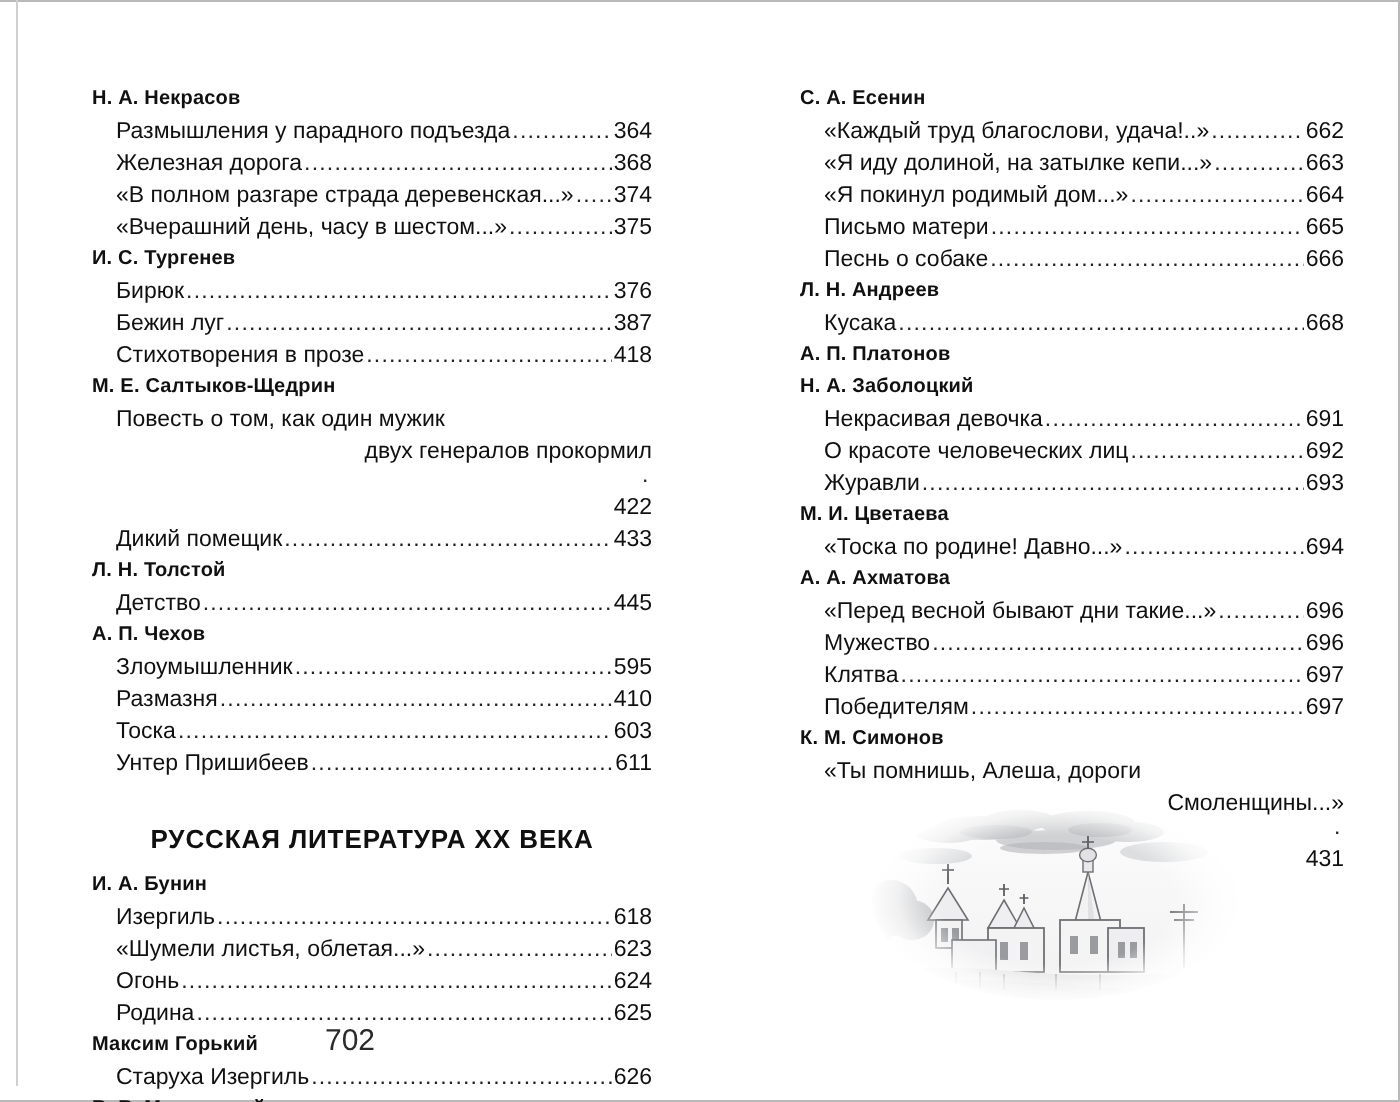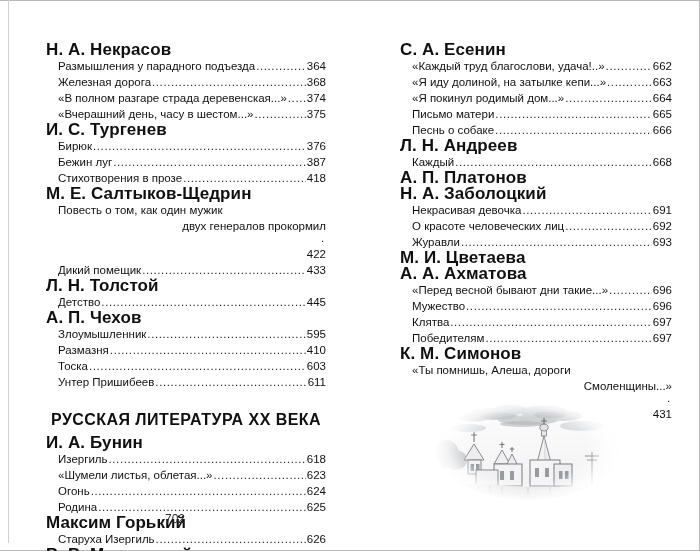--- a/index.html
+++ b/index.html
@@ -34,29 +34,29 @@
     width: 700px;
     display: flex;
   }
   .col {
     box-sizing: border-box;
   }
   .col-left  { width: 330px; padding-left: 46px; }
   .col-right { width: 330px; padding-left: 54px; margin-left: 16px; }
 
   .author {
-    font-size: 17px;
+    font-size: 10px;
     font-weight: bold;
     line-height: 16px;
     letter-spacing: 0.1px;
     white-space: nowrap;
   }
 
   .section-title {
-    font-size: 16px;
+    font-size: 13px;
     font-weight: bold;
     text-align: center;
     letter-spacing: 0.45px;
     line-height: 16px;
     margin-top: 22px;
     margin-bottom: 7px;
     padding-right: 4px;
   }
 
   .entry {
@@ -102,21 +102,21 @@
     white-space: nowrap;
   }
   .entry.indent { padding-left: 26px; flex-direction: column; }
 
   .pagenum {
     position: absolute;
     left: 0;
     top: 512px;
     width: 350px;
     text-align: center;
-    font-size: 12px;
+    font-size: 15px;
     color: #2a2a2a;
   }
 
   
   .vignette {
     position: absolute;
     left: 432px;
     top: 398px;
     width: 192px;
     height: 106px;
@@ -265,21 +265,21 @@
           <span class="leader"></span>
           <span class="pnum">665</span>
         </div>
         <div class="entry">
           <span class="etitle">Песнь о собаке</span>
           <span class="leader"></span>
           <span class="pnum">666</span>
         </div>
         <div class="author">Л. Н. Андреев</div>
         <div class="entry">
-          <span class="etitle">Каждый</span>
+          <span class="etitle">Кусака</span>
           <span class="leader"></span>
           <span class="pnum">668</span>
         </div>
         <div class="author">А. П. Платонов</div>
         <div class="author">Н. А. Заболоцкий</div>
         <div class="entry">
           <span class="etitle">Некрасивая девочка</span>
           <span class="leader"></span>
           <span class="pnum">691</span>
         </div>
@@ -287,20 +287,25 @@
           <span class="etitle">О красоте человеческих лиц</span>
           <span class="leader"></span>
           <span class="pnum">692</span>
         </div>
         <div class="entry">
           <span class="etitle">Журавли</span>
           <span class="leader"></span>
           <span class="pnum">693</span>
         </div>
         <div class="author">М. И. Цветаева</div>
+        <div class="entry">
+          <span class="etitle">«Тоска по родине! Давно...»</span>
+          <span class="leader"></span>
+          <span class="pnum">694</span>
+        </div>
         <div class="author">А. А. Ахматова</div>
         <div class="entry">
           <span class="etitle">«Перед весной бывают дни такие...»</span>
           <span class="leader"></span>
           <span class="pnum">696</span>
         </div>
         <div class="entry">
           <span class="etitle">Мужество</span>
           <span class="leader"></span>
           <span class="pnum">696</span>

